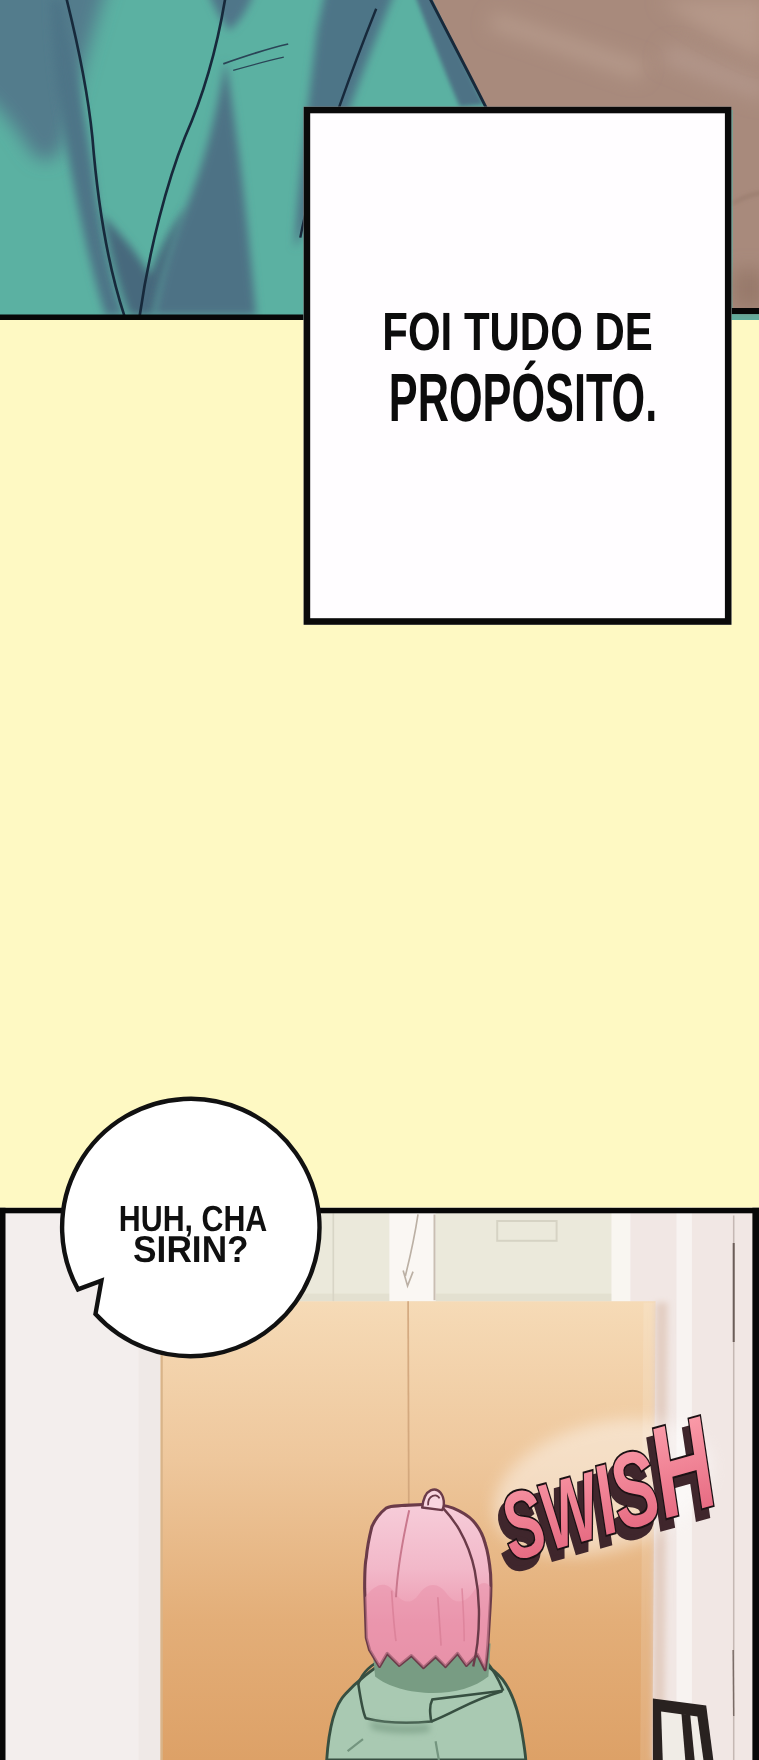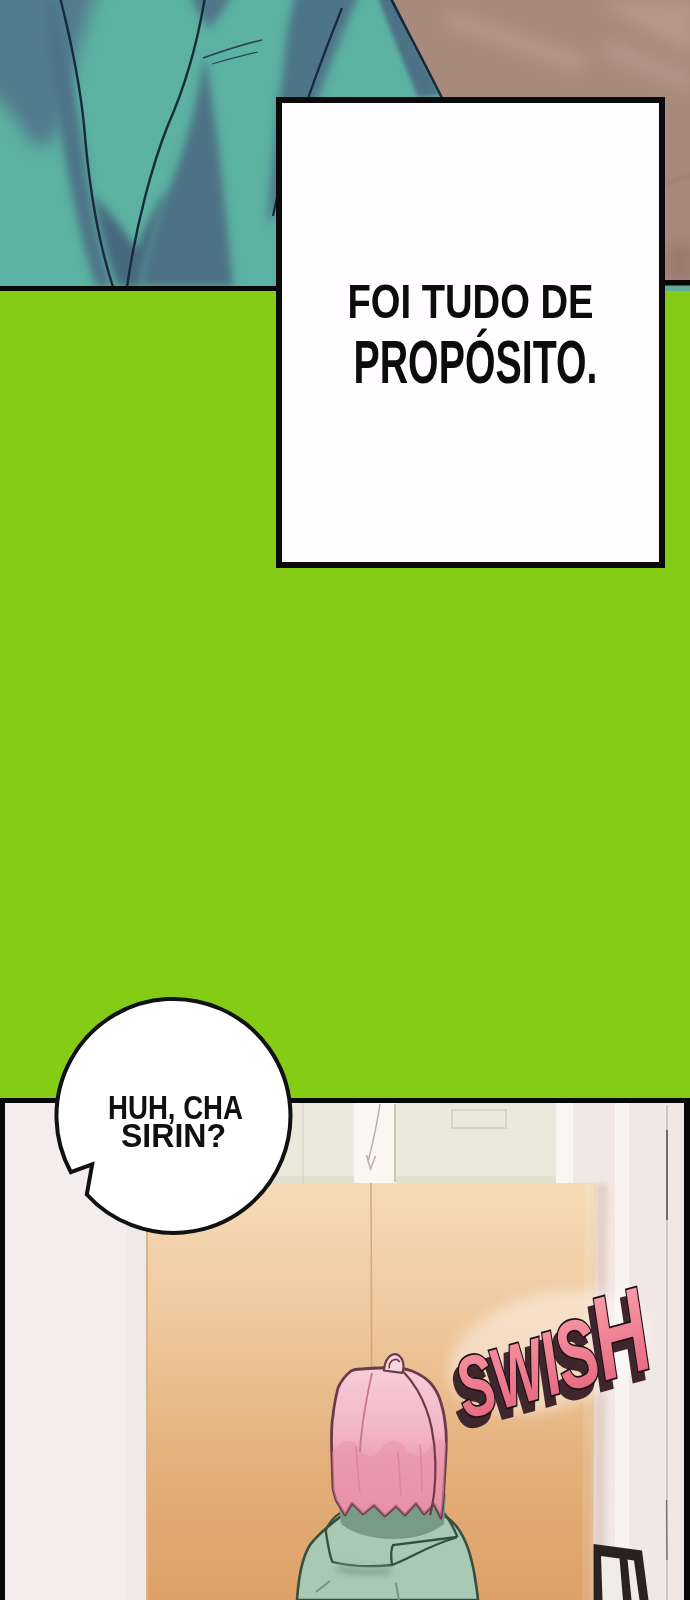--- a/index.html
+++ b/index.html
@@ -1,16 +1,16 @@
 <!DOCTYPE html>
 <html><head>
 <meta charset="utf-8">
 <style>
   html,body{margin:0;padding:0;background:#ffffff;}
-  .page{position:relative;width:690px;height:1600px;overflow:hidden;background:#84cc16;
+  .page{position:relative;width:690px;height:1600px;overflow:hidden;background:#fef9c3;
         font-family:"Liberation Sans", sans-serif;text-align:center;}
   .abs{position:absolute;}
 </style>
 </head>
 <body>
 <div class="page">
 
 <svg class="abs" style="left:0;top:0" width="690" height="291" viewBox="0 0 690 291">
   <defs>
     <filter id="b8" x="-60%" y="-60%" width="220%" height="220%">

